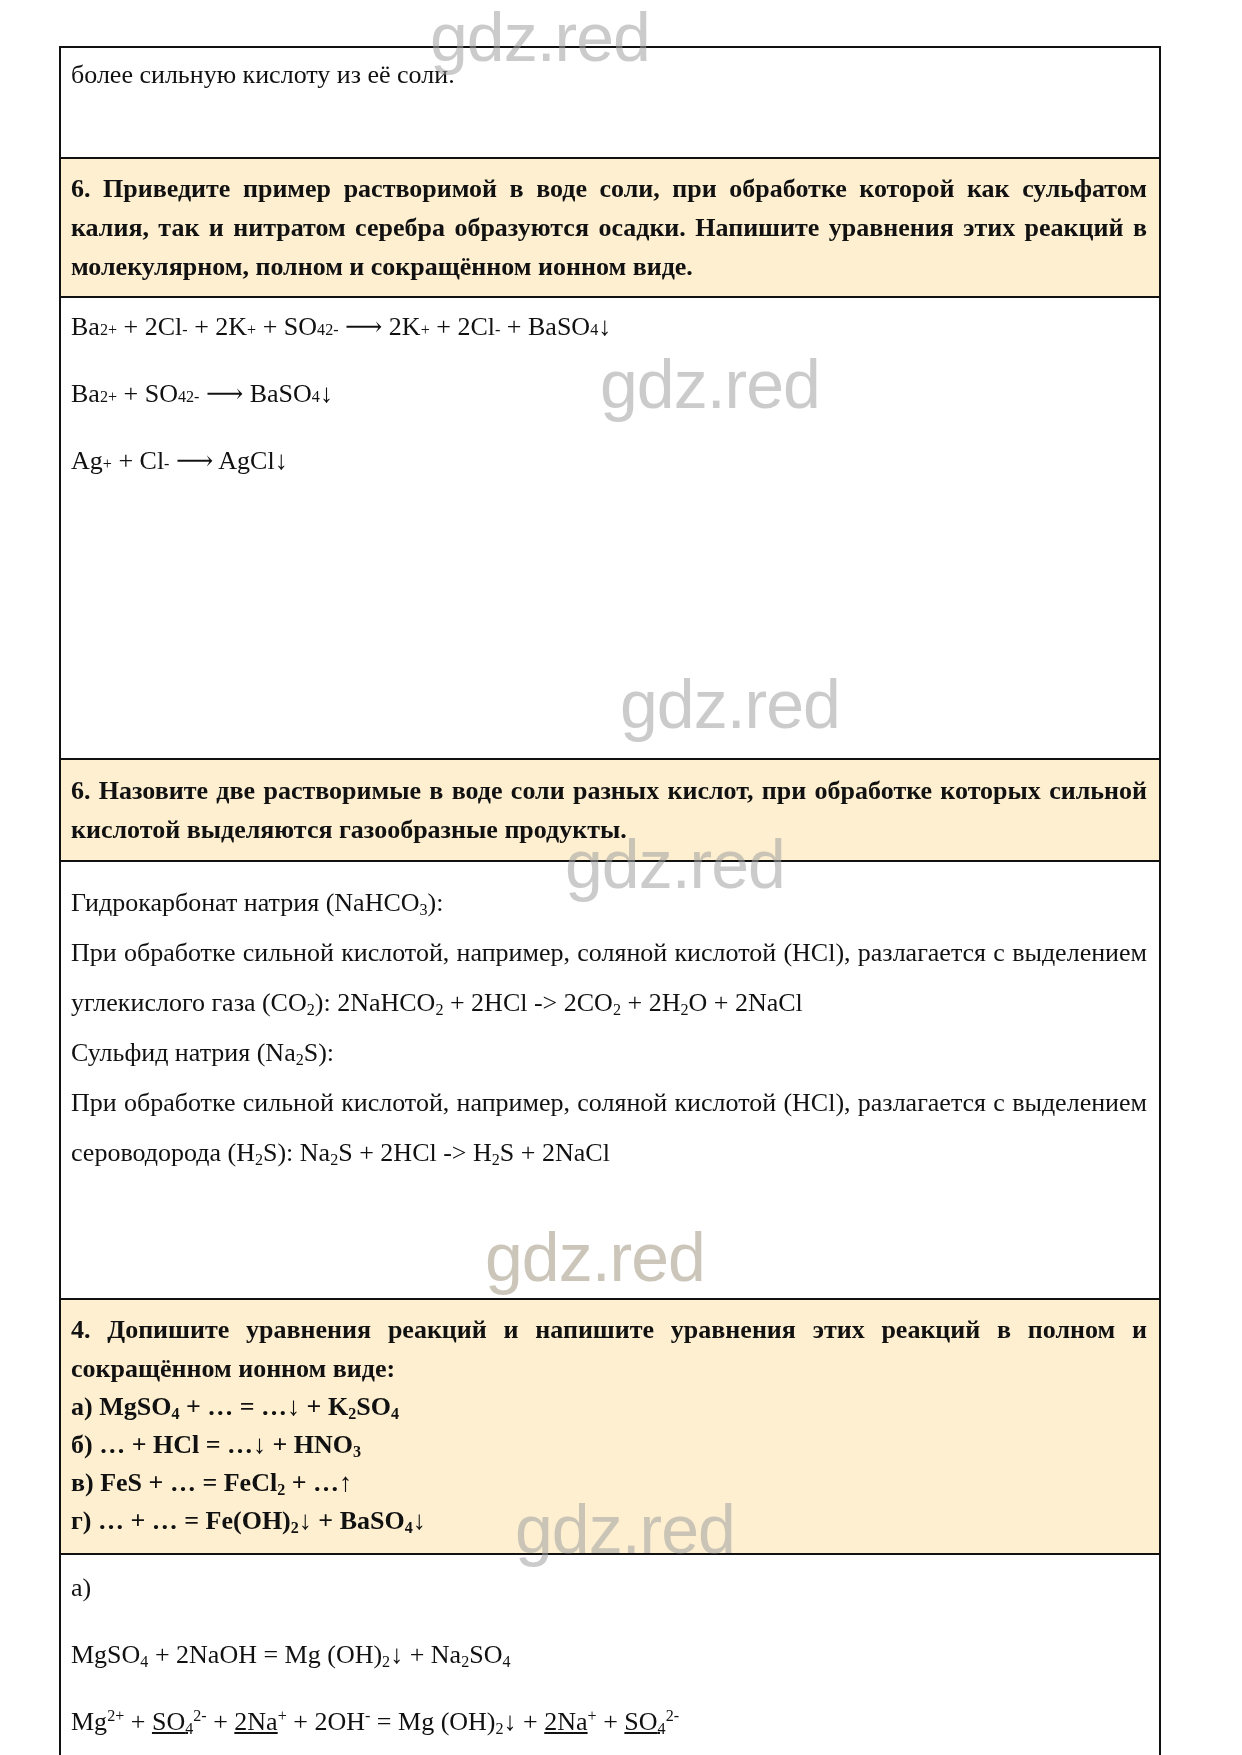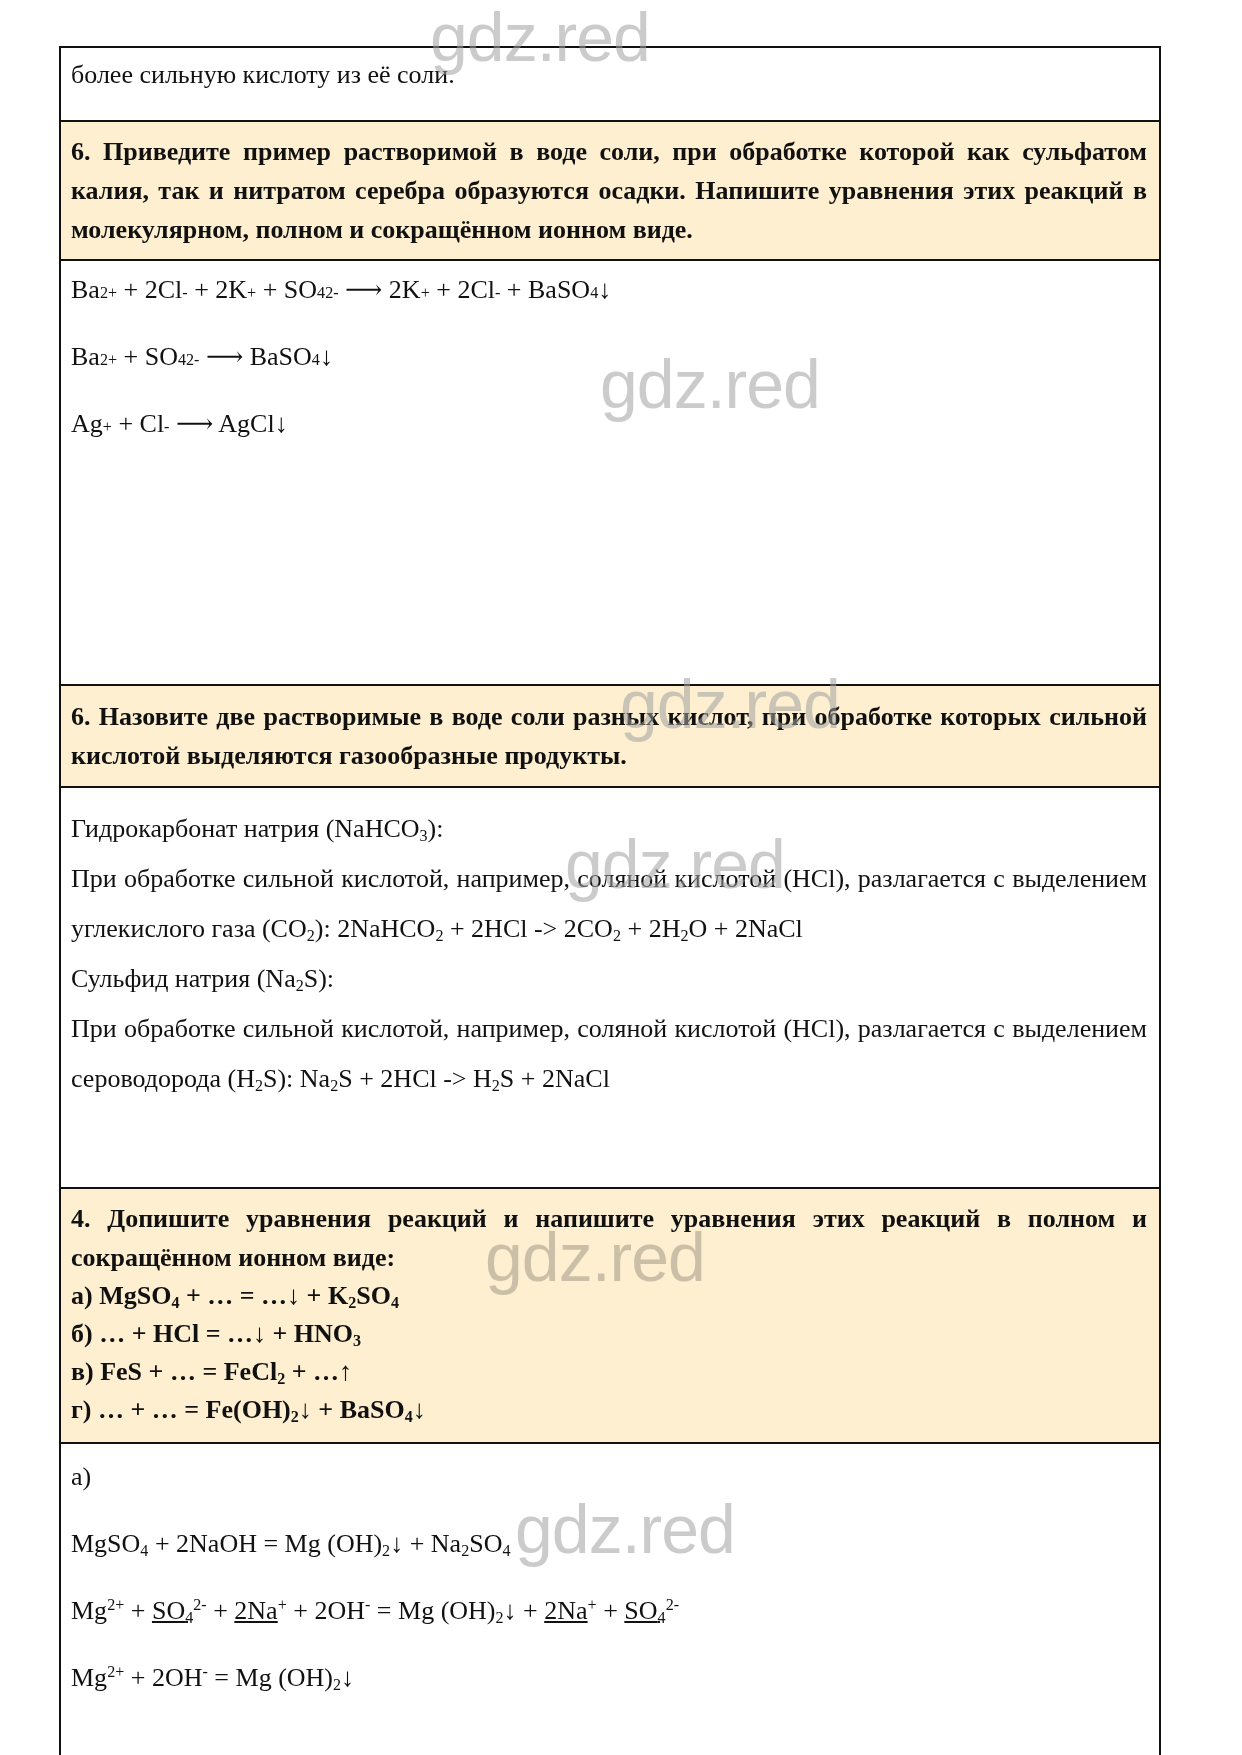--- a/index.html
+++ b/index.html
@@ -2,21 +2,21 @@
 <html><head>
 <meta charset="utf-8">
 <style>
   html, body { margin: 0; padding: 0; background: #ffffff; }
   body { width: 1242px; height: 1755px; position: relative; overflow: hidden;
          font-family: "Liberation Serif", "DejaVu Serif", serif; color: #111; }
   .table { position: absolute; left: 59px; top: 46px; width: 1102px;
            border: 2px solid #111; box-sizing: border-box; }
   .row { border-top: 2px solid #111; box-sizing: border-box; padding: 0 12px 0 10px; position: relative; }
   .row:first-child { border-top: none; }
-  .q { background: #fdefd0; font-weight: bold; font-size: 26px; line-height: 39px; text-align: justify; }
+  .q { background: #fdefd0; font-weight: bold; font-size: 26px; line-height: 39px; text-align: justify; margin-top: 37px; }
   .a { background: #ffffff; font-size: 26px; }
   .r0 { height: 72px; padding-top: 12px; }
   .r6q { height: 139px; padding-top: 10px; }
   .r6a { height: 425px; padding-top: 12px; }
   .r6a .eq { line-height: 34px; height: 67px; }
   .r7q { height: 102px; padding-top: 11px; }
   .r7a { height: 401px; padding-top: 16px; line-height: 50px; text-align: justify; }
   .r8q { height: 255px; padding-top: 10px; }
   .r8q .task { line-height: 38px; }
   .r8a { height: 357px; padding-top: 16px; }

